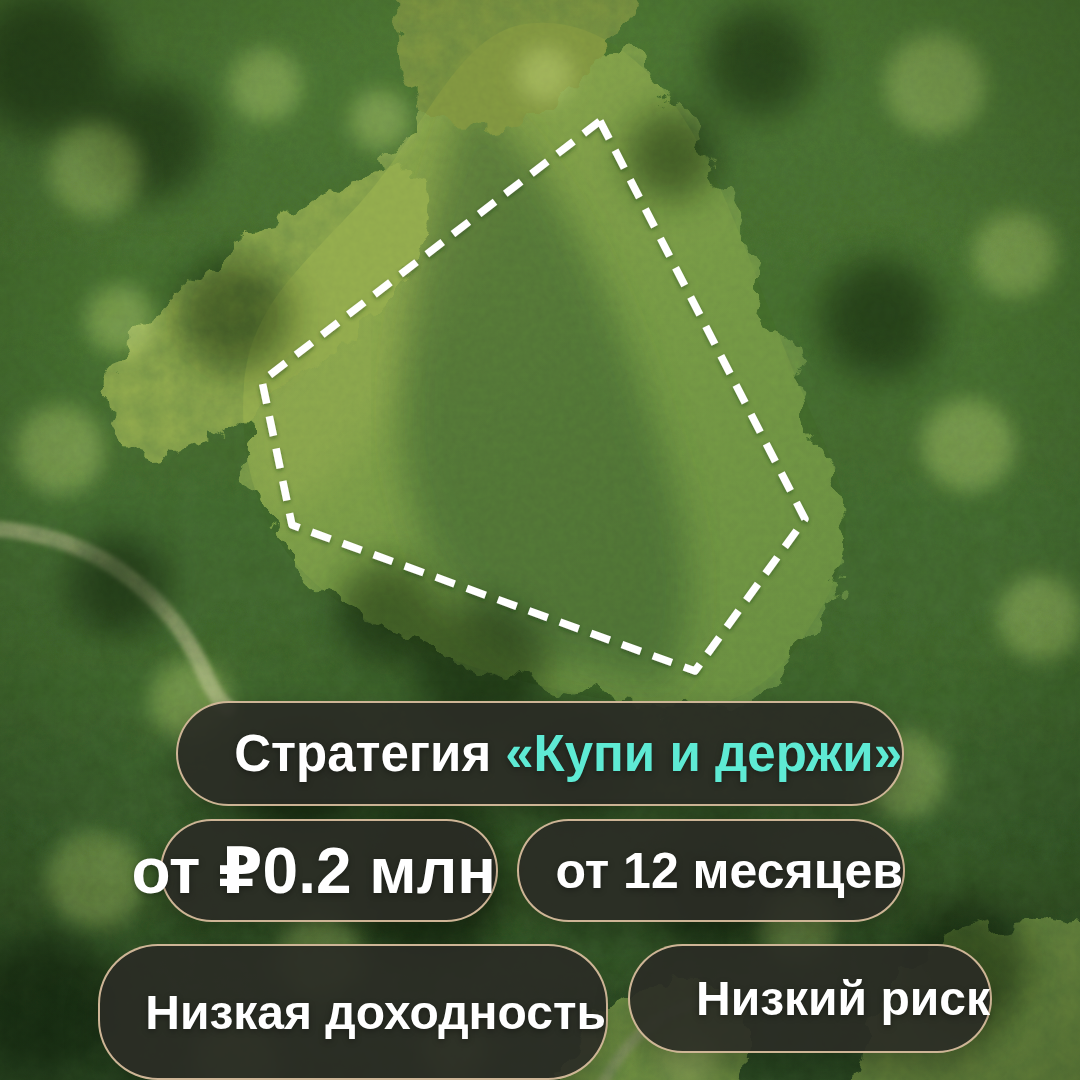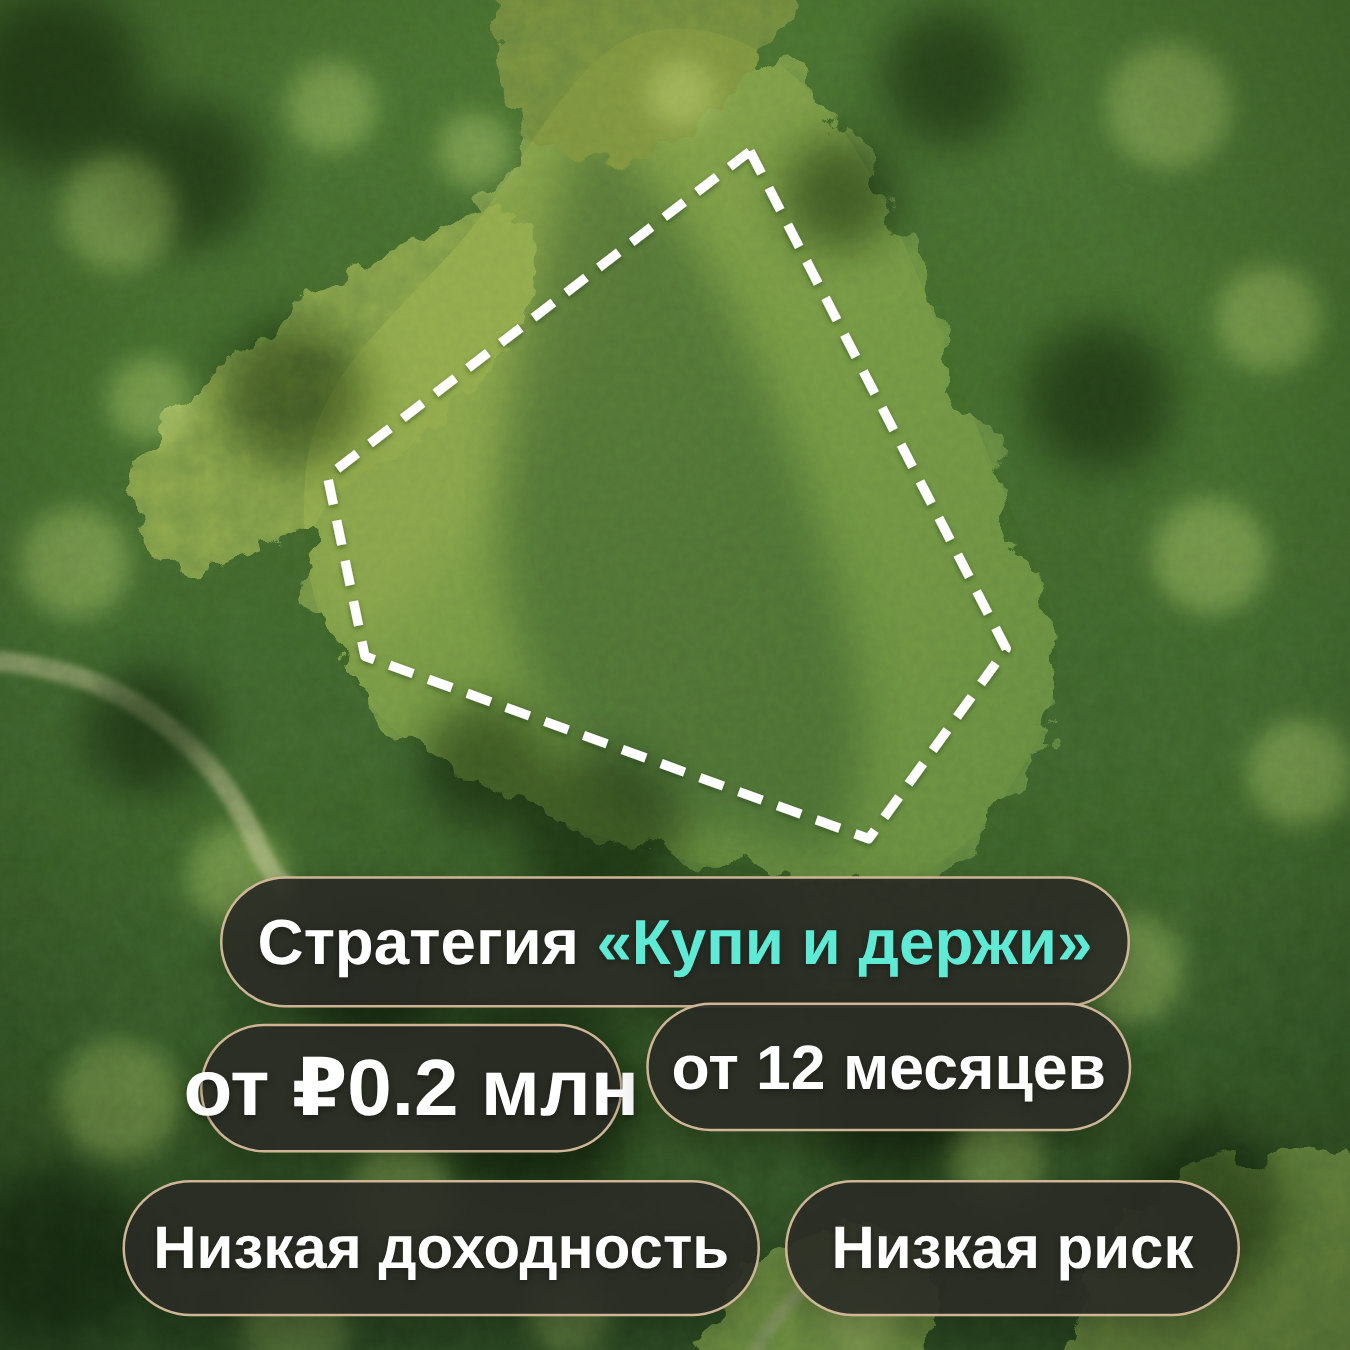--- a/index.html
+++ b/index.html
@@ -2,32 +2,32 @@
 <html><head>
 <meta charset="utf-8">
 <style>
   html,body{margin:0;padding:0;background:#1c2416;}
   .stage{
     position:relative;width:1080px;height:1080px;overflow:hidden;
     font-family:"Liberation Sans","DejaVu Sans",sans-serif;
   }
   .bg{position:absolute;left:0;top:0;width:1080px;height:1080px;display:block;}
   .badge{
-    position:absolute;display:flex;align-items:center;justify-content:center;
+    position:absolute;display:flex;align-items:center;justify-content:flex-end;
     gap:14px;border-radius:60px;box-sizing:border-box;white-space:nowrap;
     background:rgba(42,43,37,0.92);
     border:2px solid rgba(215,189,157,0.95);
     color:#ffffff;font-weight:700;
     box-shadow:0 16px 34px rgba(0,0,0,0.30);
     text-shadow:0 2px 6px rgba(0,0,0,0.35);
   }
   #badge-strategy      {left:176px;top:701px;width:728px;height:105px;font-size:51px;}
   #badge-min-investment{left:160px;top:819px;width:338px;height:103px;font-size:64px;}
-  #badge-min-term      {left:517px;top:802px;width:388px;height:103px;font-size:50px;}
-  #badge-profitability {left: 98px;top:944px;width:510px;height:109px;font-size:48px;}
+  #badge-min-term      {left:517px;top:819px;width:388px;height:103px;font-size:50px;}
+  #badge-profitability {left: 98px;top:944px;width:510px;height:136px;font-size:48px;}
   #badge-risk          {left:628px;top:944px;width:364px;height:109px;font-size:48px;}
   .accent{color:#5eead4;}
 </style>
 </head>
 <body>
 
 <div class="stage">
 
   <svg class="bg" viewBox="0 0 1080 1080" aria-hidden="true">
     <defs>
@@ -155,16 +155,16 @@
 
   <div class="badge" id="badge-min-term">
     <span>от 12 месяцев</span>
   </div>
 
   <div class="badge" id="badge-profitability">
     <span>Низкая доходность</span>
   </div>
 
   <div class="badge" id="badge-risk">
-    <span>Низкая риск</span>
+    <span>Низкий риск</span>
   </div>
 
 </div>
 
 </body></html>

